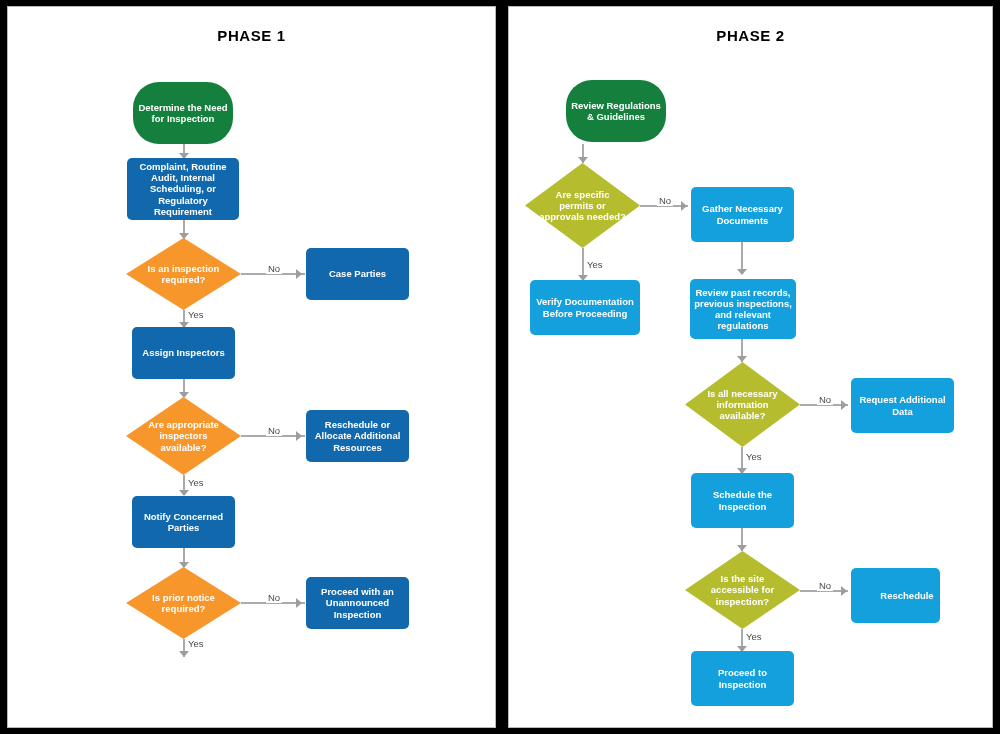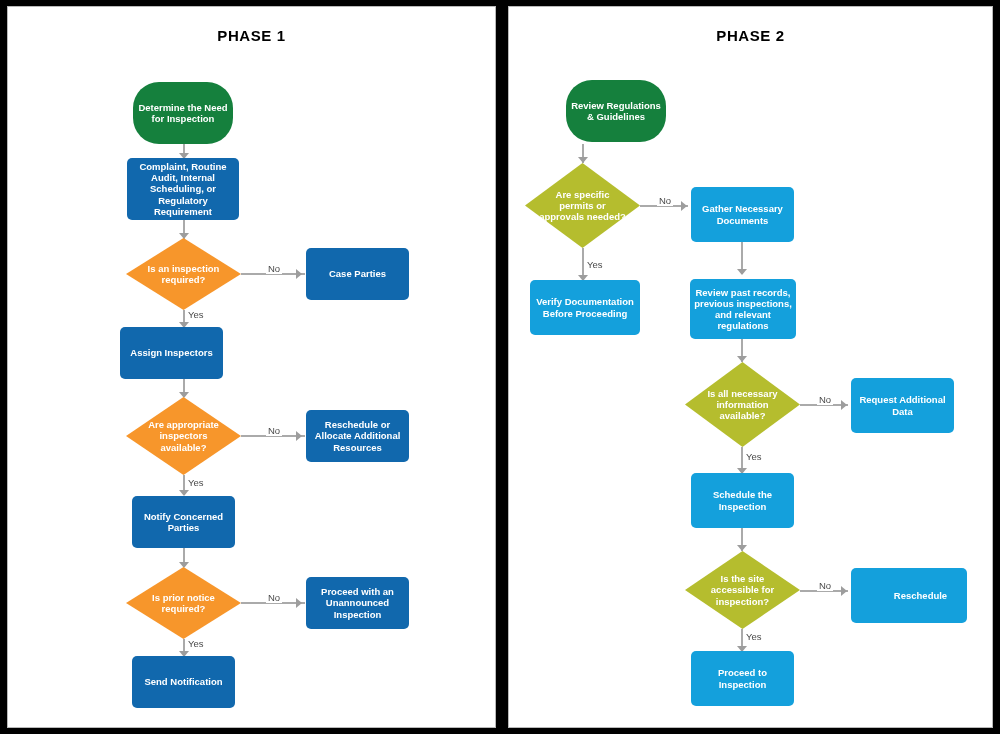--- a/index.html
+++ b/index.html
@@ -141,21 +141,21 @@
   <div class="edge-label" style="left:258px;top:256px;">No</div>
 
   <div class="node process-dark" style="left:298px;top:241px;width:103px;height:52px;">
     <span>Case Parties</span>
   </div>
 
   <div class="conn-v" style="left:175px;top:303px;height:18px;"></div>
   <div class="arrow-down" style="left:171px;top:315px;"></div>
   <div class="edge-label" style="left:178px;top:302px;">Yes</div>
 
-  <div class="node process-dark" style="left:112px;top:320px;width:103px;height:52px;">
+  <div class="node process-dark" style="left:124px;top:320px;width:103px;height:52px;">
     <span>Assign Inspectors</span>
   </div>
 
   <div class="conn-v" style="left:175px;top:372px;height:18px;"></div>
   <div class="arrow-down" style="left:171px;top:385px;"></div>
 
   <div class="diamond-wrap" style="left:118px;top:390px;width:115px;height:78px;">
     <svg class="shape" viewBox="0 0 115 78" preserveAspectRatio="none">
       <polygon points="57.5,0 115,39 57.5,78 0,39" fill="#f7962b"></polygon>
     </svg>
@@ -193,23 +193,20 @@
   <div class="edge-label" style="left:258px;top:585px;">No</div>
 
   <div class="node process-dark" style="left:298px;top:570px;width:103px;height:52px;">
     <span>Proceed with an Unannounced Inspection</span>
   </div>
 
   <div class="conn-v" style="left:175px;top:632px;height:18px;"></div>
   <div class="arrow-down" style="left:171px;top:644px;"></div>
   <div class="edge-label" style="left:178px;top:631px;">Yes</div>
 
-  <div class="node process-dark" style="left:124px;top:649px;width:103px;height:52px;">
-    <span>Send Notification</span>
-  </div>
 
 </div>
 
 <div class="panel" id="panel-2">
 
   <div class="phase-title">PHASE 2</div>
 
   <div class="node terminator" style="left:24px;top:73px;width:100px;height:62px;margin-left:33px;">
     <span>Review Regulations &amp; Guidelines</span>
   </div>
@@ -280,21 +277,21 @@
     <svg class="shape" viewBox="0 0 115 78" preserveAspectRatio="none">
       <polygon points="57.5,0 115,39 57.5,78 0,39" fill="#b5bd2e"></polygon>
     </svg>
     <div class="dlabel">Is the site accessible for inspection?</div>
   </div>
 
   <div class="conn-h" style="left:291px;top:583px;width:48px;"></div>
   <div class="arrow-right" style="left:332px;top:579px;"></div>
   <div class="edge-label" style="left:308px;top:573px;">No</div>
 
-  <div class="node process-light" style="left:342px;top:561px;width:116px;height:55px;padding-left:27px;">
+  <div class="node process-light" style="left:342px;top:561px;width:89px;height:55px;padding-left:27px;">
     <span>Reschedule</span>
   </div>
 
   <div class="conn-v" style="left:232px;top:622px;height:22px;"></div>
   <div class="arrow-down" style="left:228px;top:639px;"></div>
   <div class="edge-label" style="left:235px;top:624px;">Yes</div>
 
   <div class="node process-light" style="left:182px;top:644px;width:103px;height:55px;">
     <span>Proceed to Inspection</span>
   </div>

